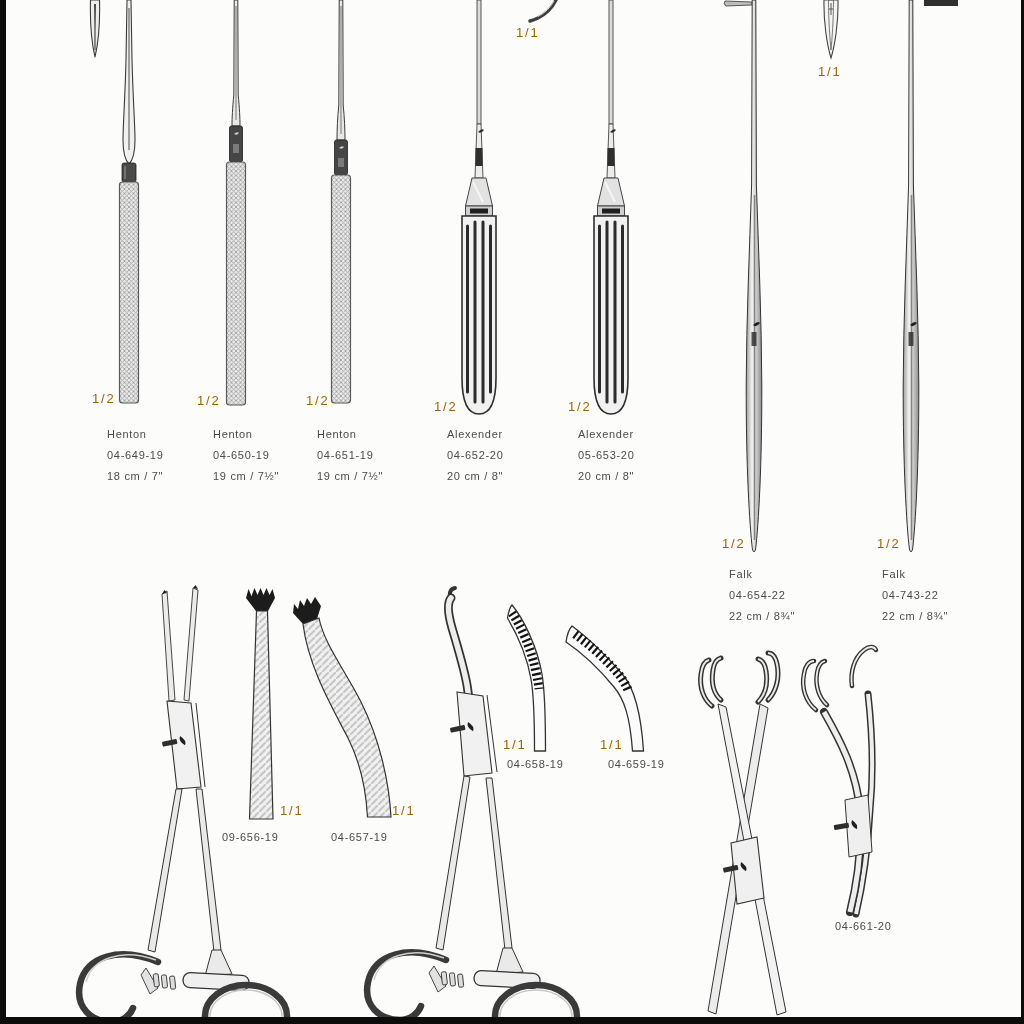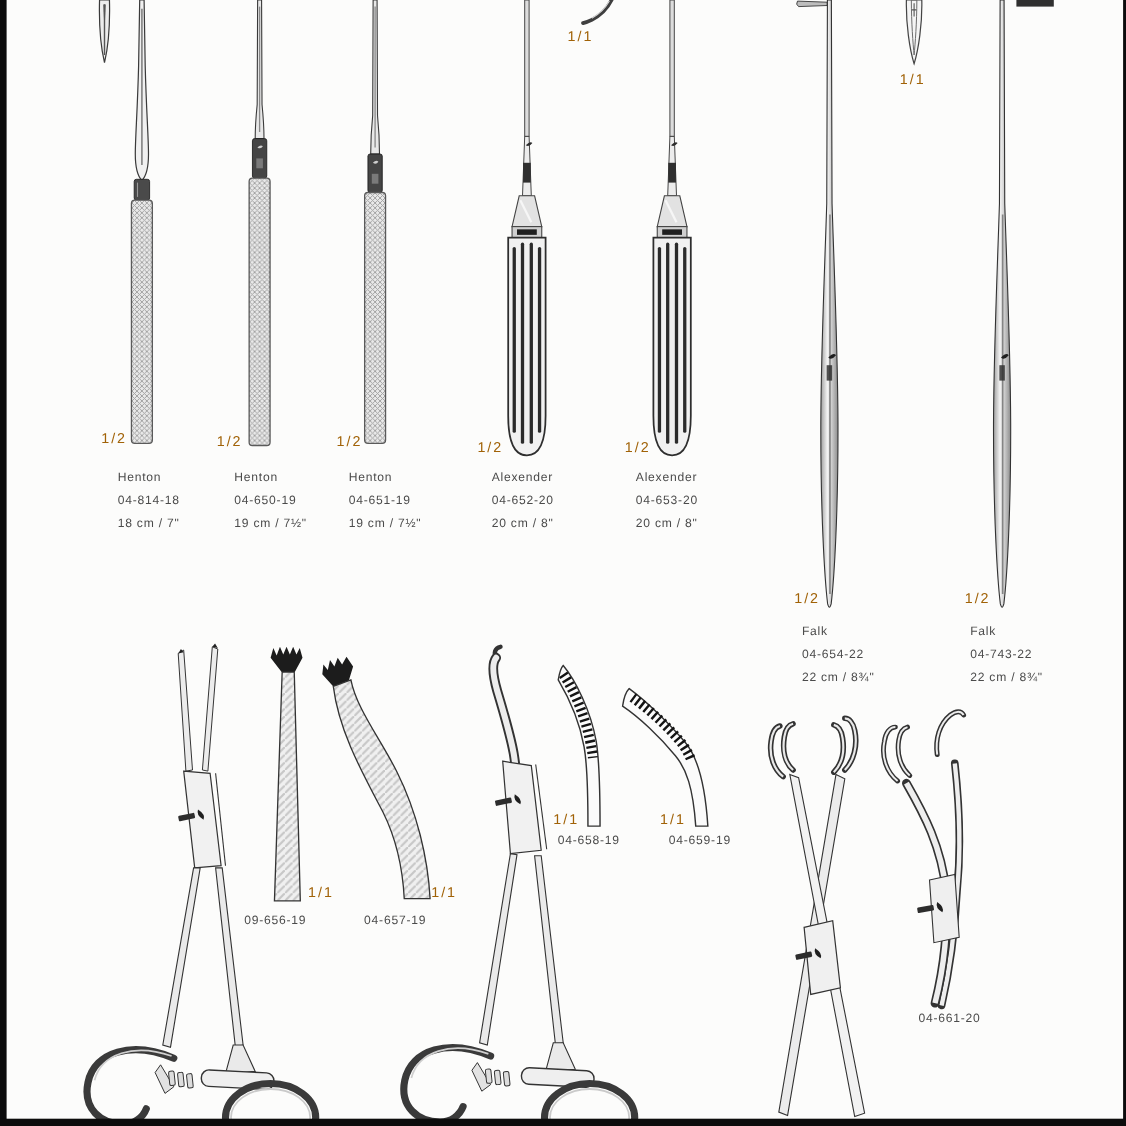--- a/index.html
+++ b/index.html
@@ -232,41 +232,41 @@
   <div class="lbl scale" style="left:877px;top:536px">1/2</div>
   <div class="lbl scale" style="left:516px;top:25px">1/1</div>
   <div class="lbl scale" style="left:818px;top:64px">1/1</div>
   <div class="lbl scale" style="left:280px;top:803px">1/1</div>
   <div class="lbl scale" style="left:392px;top:803px">1/1</div>
   <div class="lbl scale" style="left:503px;top:737px">1/1</div>
   <div class="lbl scale" style="left:600px;top:737px">1/1</div>
 
   <div class="lbl plabel" style="left:107px;top:424px">
     <div>Henton</div>
-    <div>04-814-18</div>
+    <div>04-649-19</div>
     <div>18 cm / 7"</div>
   </div>
   <div class="lbl plabel" style="left:213px;top:424px">
     <div>Henton</div>
     <div>04-650-19</div>
     <div>19 cm / 7½"</div>
   </div>
   <div class="lbl plabel" style="left:317px;top:424px">
     <div>Henton</div>
     <div>04-651-19</div>
     <div>19 cm / 7½"</div>
   </div>
   <div class="lbl plabel" style="left:447px;top:424px">
     <div>Alexender</div>
     <div>04-652-20</div>
     <div>20 cm / 8"</div>
   </div>
   <div class="lbl plabel" style="left:578px;top:424px">
     <div>Alexender</div>
-    <div>04-653-20</div>
+    <div>05-653-20</div>
     <div>20 cm / 8"</div>
   </div>
   <div class="lbl plabel" style="left:729px;top:564px">
     <div>Falk</div>
     <div>04-654-22</div>
     <div>22 cm / 8¾"</div>
   </div>
   <div class="lbl plabel" style="left:882px;top:564px">
     <div>Falk</div>
     <div>04-743-22</div>

